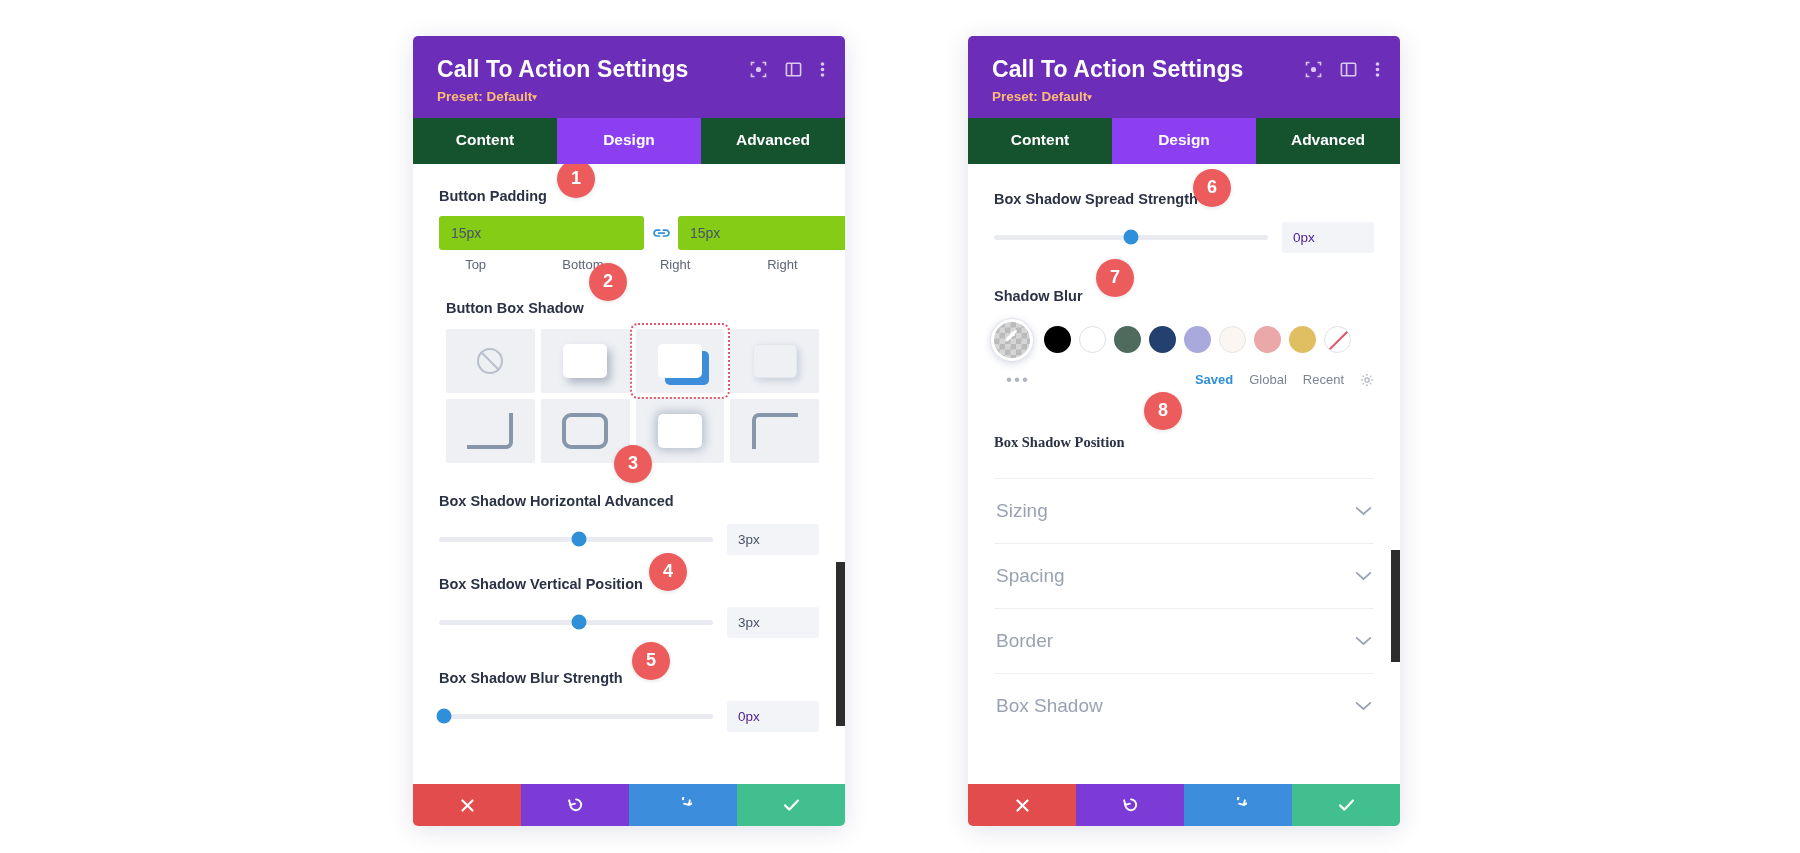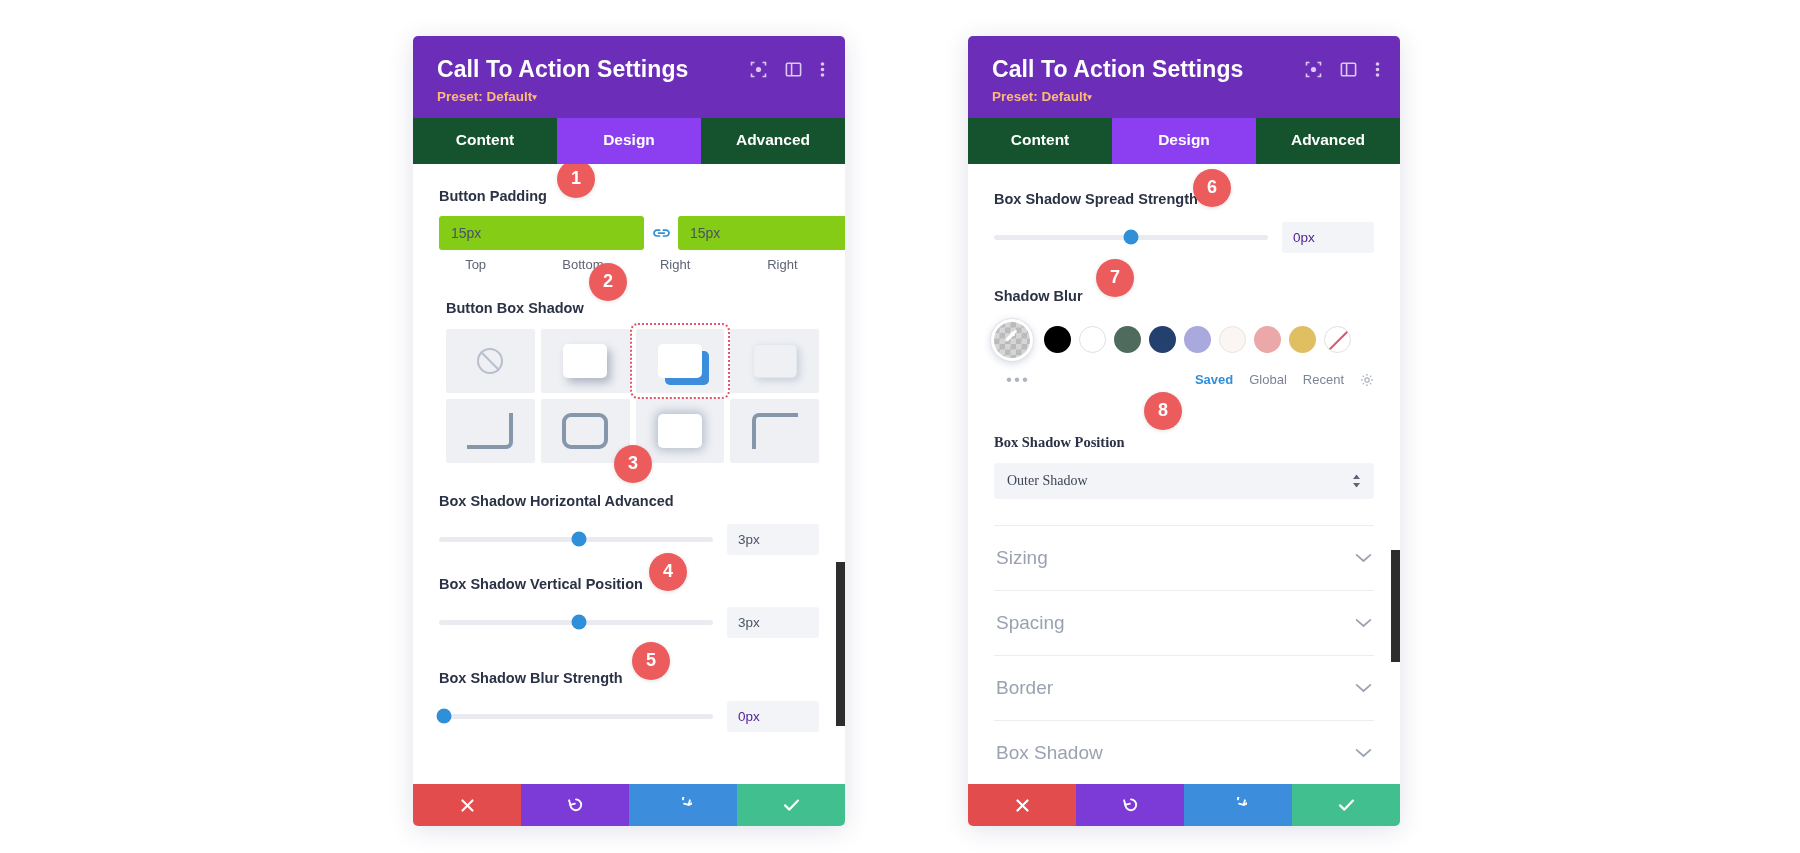--- a/index.html
+++ b/index.html
@@ -494,29 +494,20 @@
                   <circle cx="7" cy="7" r="2.2"></circle>
                   <path d="M7 1.1v1.6M7 11.3v1.6M1.1 7h1.6M11.3 7h1.6M2.8 2.8l1.1 1.1M10.1 10.1l1.1 1.1M11.2 2.8l-1.1 1.1M3.9 10.1l-1.1 1.1"></path>
                 </svg>
               </span>
             </span>
           </div>
         </div>
 
         <div class="field-block" style="margin-top:42px;font-family:Liberation Serif, serif;">
           <span class="field-label">Box Shadow Position</span>
-          <div class="select-box">
-            <span>Outer Shadow</span>
-            <span class="sel-caret">
-              <svg width="9" height="16" viewBox="0 0 9 16" fill="currentColor">
-                <polygon points="4.5,1.5 8,6 1,6"></polygon>
-                  <polygon points="4.5,14.5 8,10 1,10"></polygon>
-              </svg>
-            </span>
-          </div>
         </div>
 
         <div class="accordion">
           <div class="acc-item">
             <span class="acc-label">Sizing</span>
             <span class="acc-chevron">
               <svg width="17" height="10" viewBox="0 0 17 10" fill="none" stroke="currentColor" stroke-width="1.7" stroke-linecap="round">
                   <polyline points="1.6,1.8 8.5,8 15.4,1.8"></polyline>
                 </svg>
             </span>

